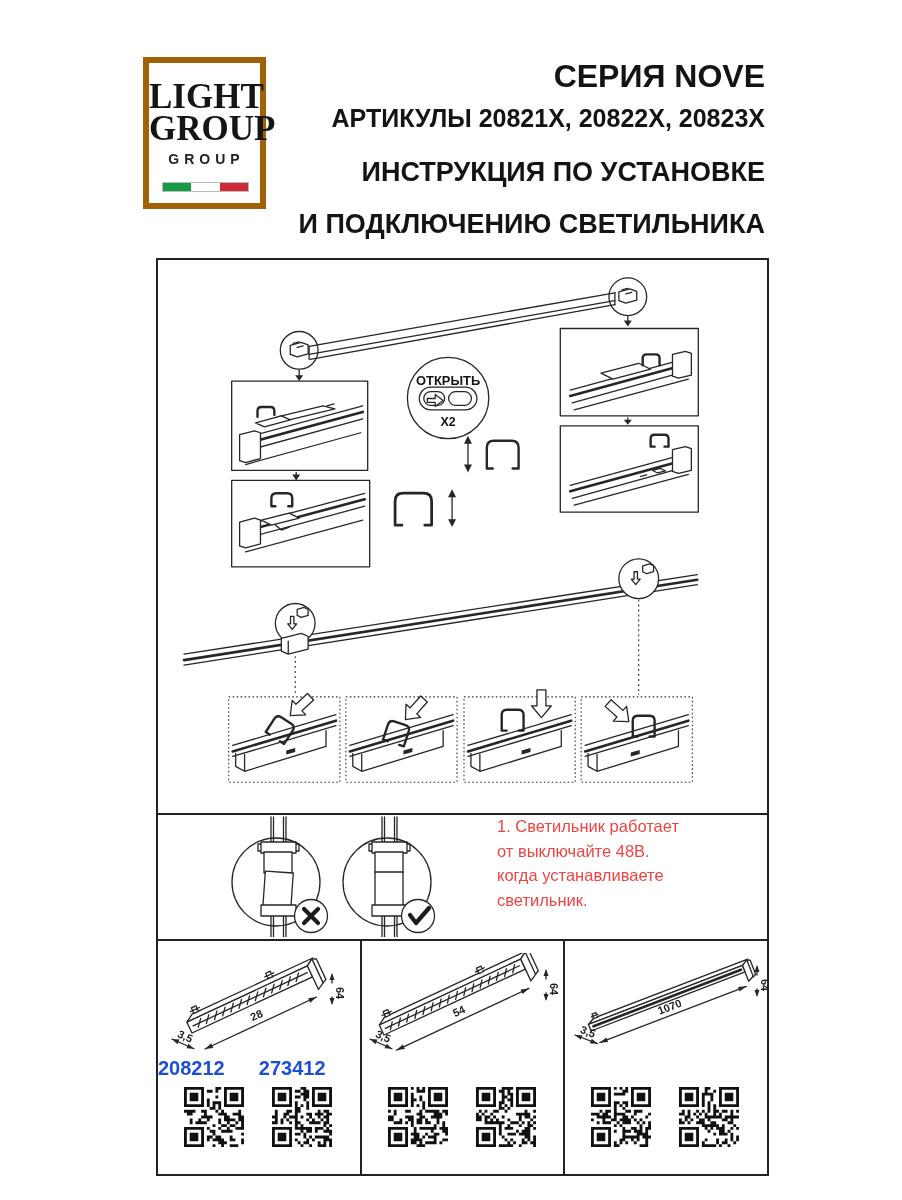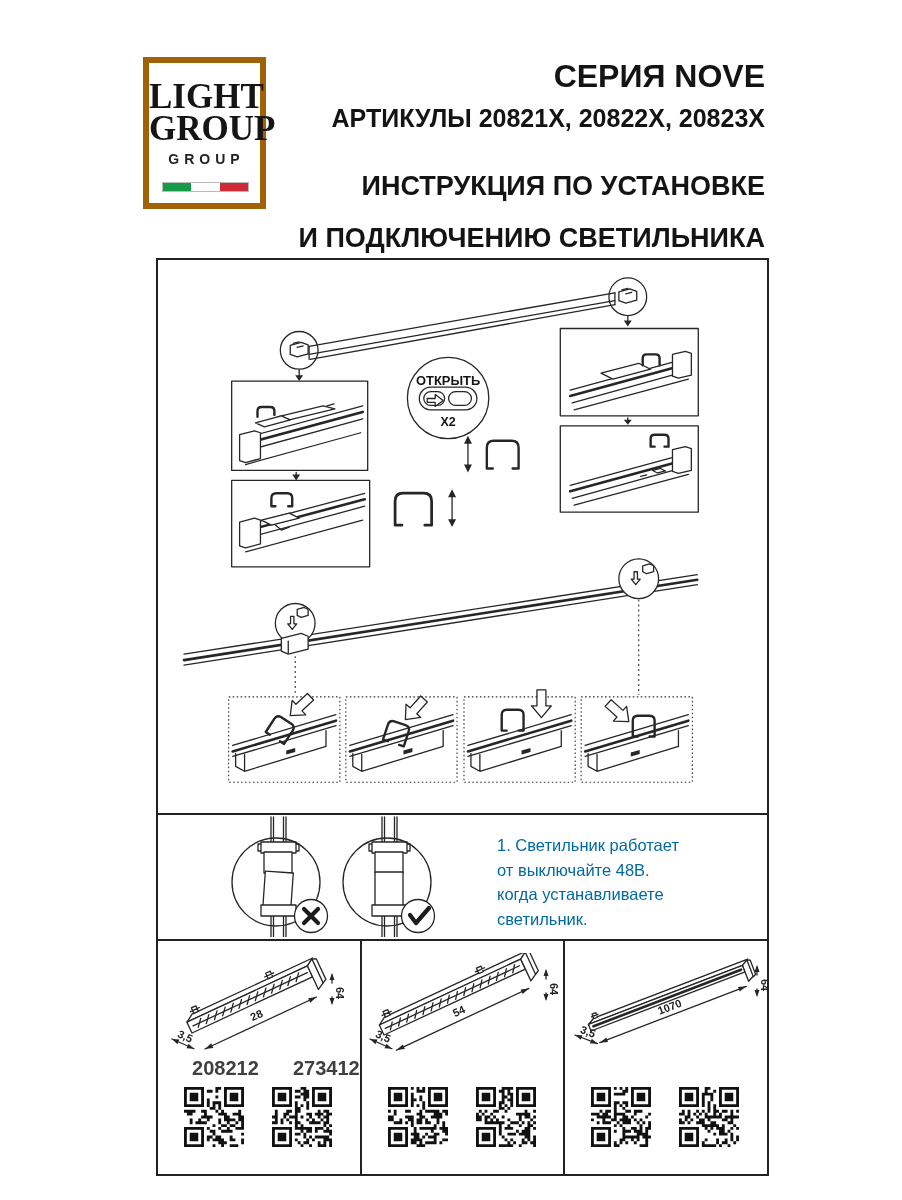--- a/index.html
+++ b/index.html
@@ -9,44 +9,44 @@
   
   #logo-box{left:143px;top:57px;width:111px;height:140px;border:6px solid #a16207;text-align:center;}
   .logo-word{font-family:"Liberation Serif",serif;font-weight:bold;font-size:35px;line-height:32px;letter-spacing:0;color:#151515;}
   #logo-w1{margin-top:18px;}
   #logo-group{font-size:14px;letter-spacing:5px;color:#222;margin-top:6px;margin-left:4px;font-weight:bold;}
   #logo-flag{position:absolute;left:13px;bottom:11px;width:85px;height:8px;border:1px solid #bbb;display:flex;}
   #logo-flag div{flex:1;height:100%;}
   #hdr-text{right:137px;top:58px;width:520px;text-align:right;font-weight:bold;color:#141414;}
   #hdr-series{font-size:32px;}
   #hdr-articles{font-size:25px;margin-top:9px;}
-  #hdr-title1{font-size:27px;margin-top:38px;}
+  #hdr-title1{font-size:27px;margin-top:24px;}
   #hdr-title2{font-size:27px;margin-top:21px;}
   
   .frame{left:156px;width:613px;border:2px solid #222;box-sizing:border-box;}
   #box-main{top:258px;height:557px;}
   #box-notes{top:815px;height:126px;border-top:none;}
   #box-products{top:941px;height:235px;border-top:none;display:flex;}
   .panel{flex:1;position:relative;}
   .panel + .panel{border-left:2px solid #222;}
   
   .ln{stroke:#262626;stroke-width:1.3;fill:none;stroke-linecap:round;stroke-linejoin:round;}
   .thk{stroke:#262626;stroke-width:2.6;fill:none;stroke-linecap:round;}
   .fw{fill:#ffffff;stroke:#262626;stroke-width:1.3;stroke-linejoin:round;}
   .clip{fill:none;stroke:#262626;stroke-width:2.4;stroke-linecap:round;stroke-linejoin:round;}
   .dash{stroke:#333;stroke-width:1.1;stroke-dasharray:2 3;fill:none;}
   .dot{stroke:#333;stroke-width:1.1;stroke-dasharray:1.6 2.4;fill:none;}
   .hd{fill:#262626;stroke:none;}
   .svgtxt{font-family:"Liberation Sans",sans-serif;font-weight:bold;fill:#141414;}
   .dimtxt{font-family:"Liberation Sans",sans-serif;font-size:11px;font-weight:bold;fill:#222;}
   
-  #notes-text{left:497px;top:833px;width:258px;font-size:16.5px;line-height:24.5px;color:#0369a1;}
+  #notes-text{left:497px;top:814px;width:258px;font-size:16.5px;line-height:24.5px;color:#ef4444;}
   
   .art-row{position:absolute;top:116px;left:0;width:100%;display:flex;}
-  .art-row span{flex:1;text-align:right;font-size:20px;font-weight:bold;color:#404040;}
+  .art-row span{flex:1;text-align:left;font-size:20px;font-weight:bold;color:#1d4ed8;}
   .qr-row{position:absolute;top:146px;left:0;width:100%;}
   .qr{position:absolute;top:0;width:60px;height:60px;}
   .qr.q1{left:26px;} .qr.q2{left:114px;}
   .pdraw{position:absolute;left:0;top:12px;}
 </style>
 </head>
 <body>
 
 <div id="page">
 

